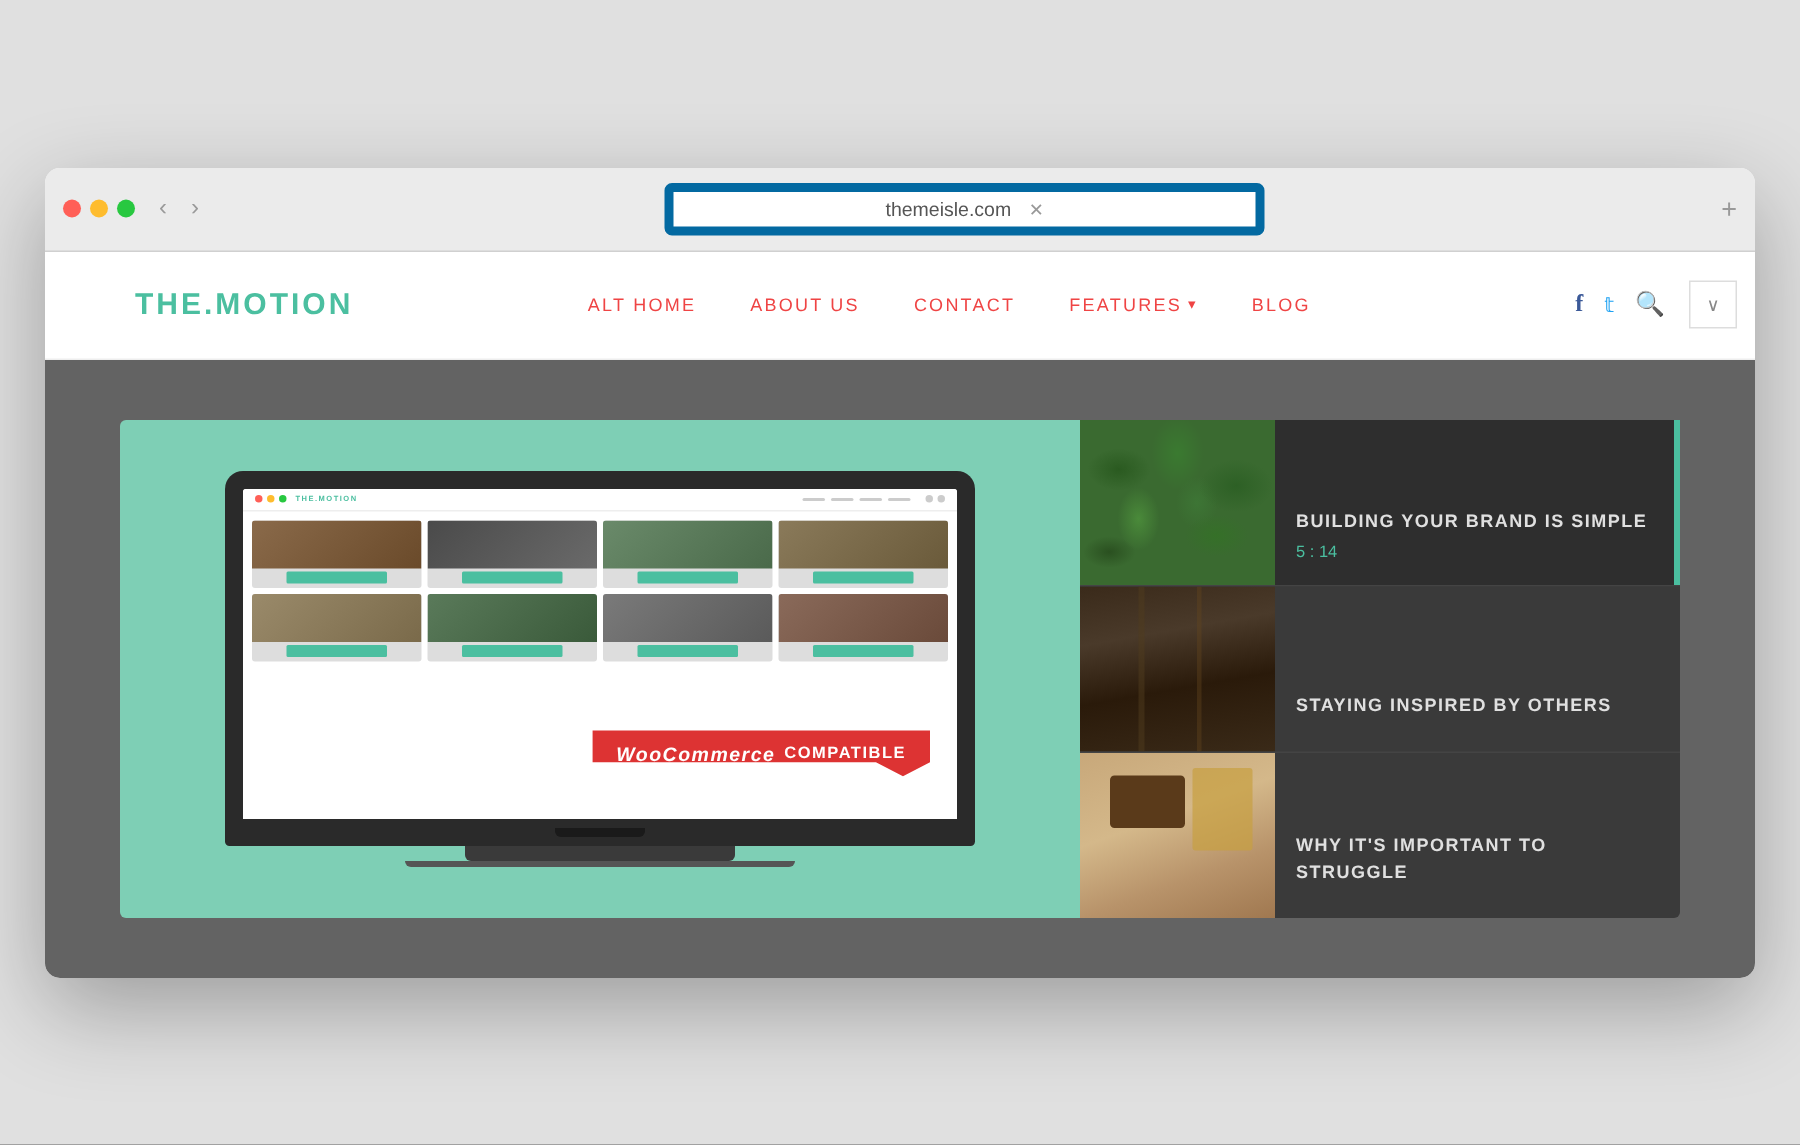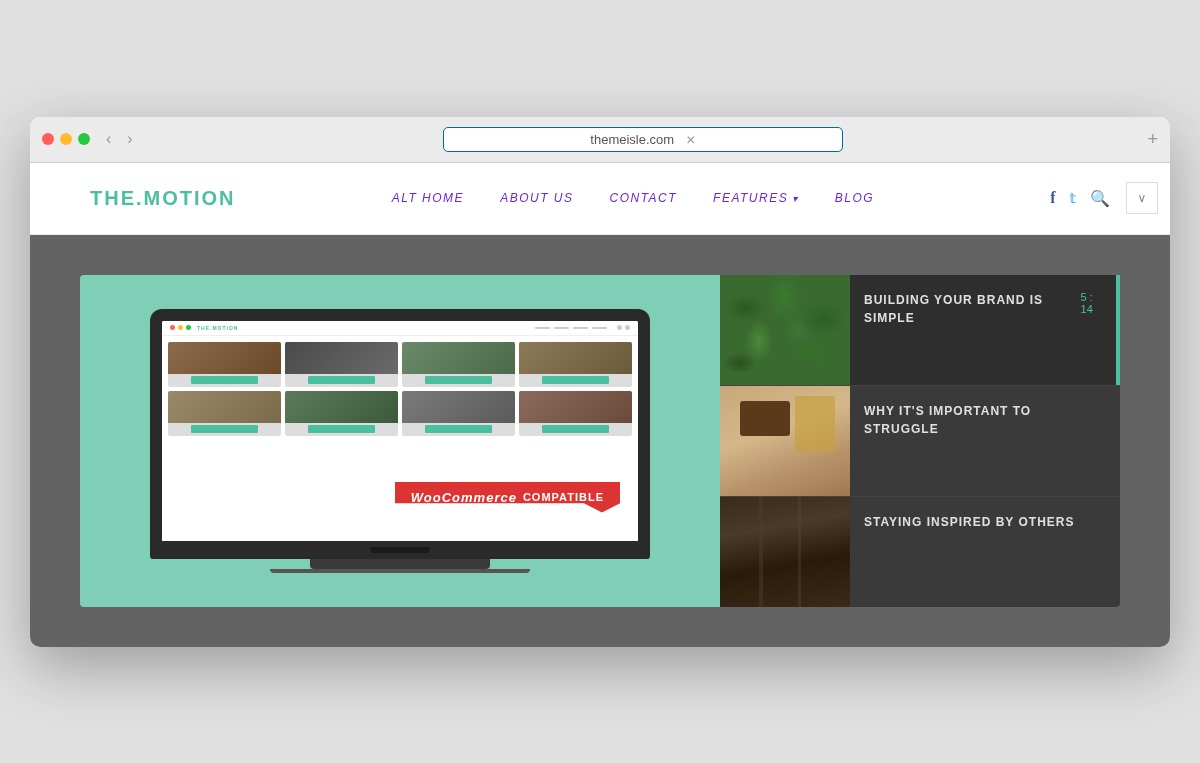--- a/index.html
+++ b/index.html
@@ -54,21 +54,21 @@
       border: none;
       color: #999;
       font-size: 16px;
       cursor: pointer;
       padding: 2px 6px;
     }
 
     .browser-address-bar {
       flex: 1;
       background: white;
-      border: 1px solid #0369a1;
+      border: 6px solid #0369a1;
       border-radius: 5px;
       padding: 4px 12px;
       font-size: 13px;
       color: #555;
       text-align: center;
       max-width: 400px;
       margin: 0 auto;
     }
 
     .browser-add-tab {
@@ -103,27 +103,26 @@
     }
 
     .site-nav {
       display: flex;
       align-items: center;
       gap: 36px;
       margin: 0 auto;
     }
 
     .nav-item {
-      color: #6d28d9;
+      color: #ef4444;
       font-size: 12px;
       letter-spacing: 1.5px;
       text-transform: uppercase;
       text-decoration: none;
       cursor: pointer;
-      font-style: italic;
     }
 
     .nav-item-features {
       display: flex;
       align-items: center;
       gap: 4px;
     }
 
     .nav-social {
       display: flex;
@@ -454,22 +453,22 @@
       top: 0;
       left: 60%;
       width: 3px;
       height: 100%;
       background: rgba(100,70,30,0.4);
     }
 
     .video-card-info {
       padding: 16px 14px;
       display: flex;
-      flex-direction: row;
-      justify-content: space-between;
+      flex-direction: column;
+      justify-content: flex-end;
       flex: 1;
     }
 
     .video-card-title {
       color: #e0e0e0;
       font-size: 12px;
       font-weight: 700;
       letter-spacing: 1px;
       text-transform: uppercase;
       line-height: 1.5;
@@ -653,35 +652,35 @@
             </div>
             <div class="video-card-info">
               <div class="video-card-title">BUILDING YOUR BRAND IS SIMPLE</div>
               <div class="video-card-time">5 : 14</div>
             </div>
             <div class="active-indicator"></div>
           </div>
 
           <div class="video-card">
             <div class="video-thumbnail">
+              <div class="thumb-3"></div>
+            </div>
+            <div class="video-card-info">
+              <div class="video-card-title">STAYING INSPIRED BY OTHERS</div>
+            </div>
+          </div>
+
+          <div class="video-card">
+            <div class="video-thumbnail">
               <div class="thumb-2"></div>
             </div>
             <div class="video-card-info">
               <div class="video-card-title">WHY IT'S IMPORTANT TO STRUGGLE</div>
             </div>
           </div>
 
-          <div class="video-card">
-            <div class="video-thumbnail">
-              <div class="thumb-3"></div>
-            </div>
-            <div class="video-card-info">
-              <div class="video-card-title">STAYING INSPIRED BY OTHERS</div>
-            </div>
-          </div>
-
         </div>
 
       </div>
     </div>
 
   </div>
 </div>
 
 </body></html>

